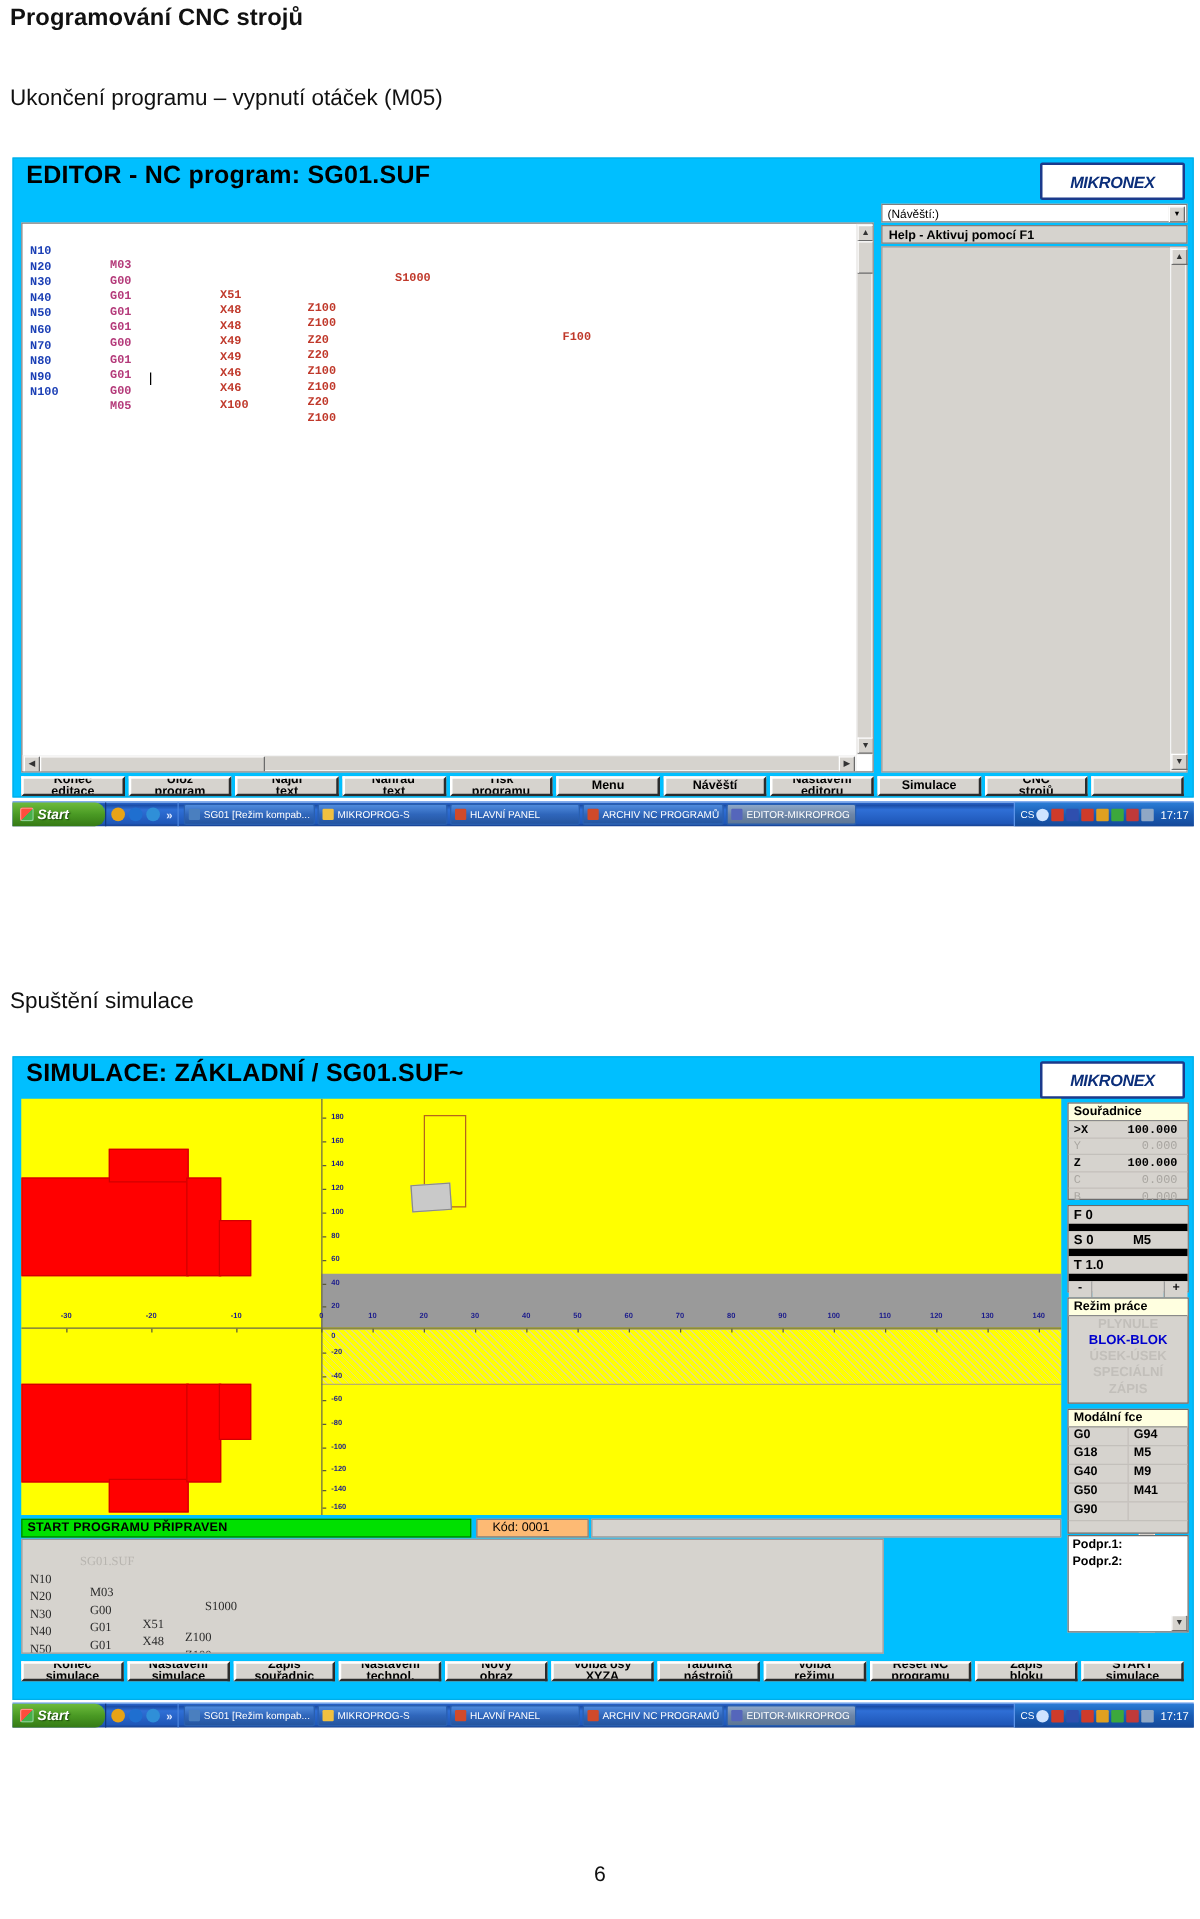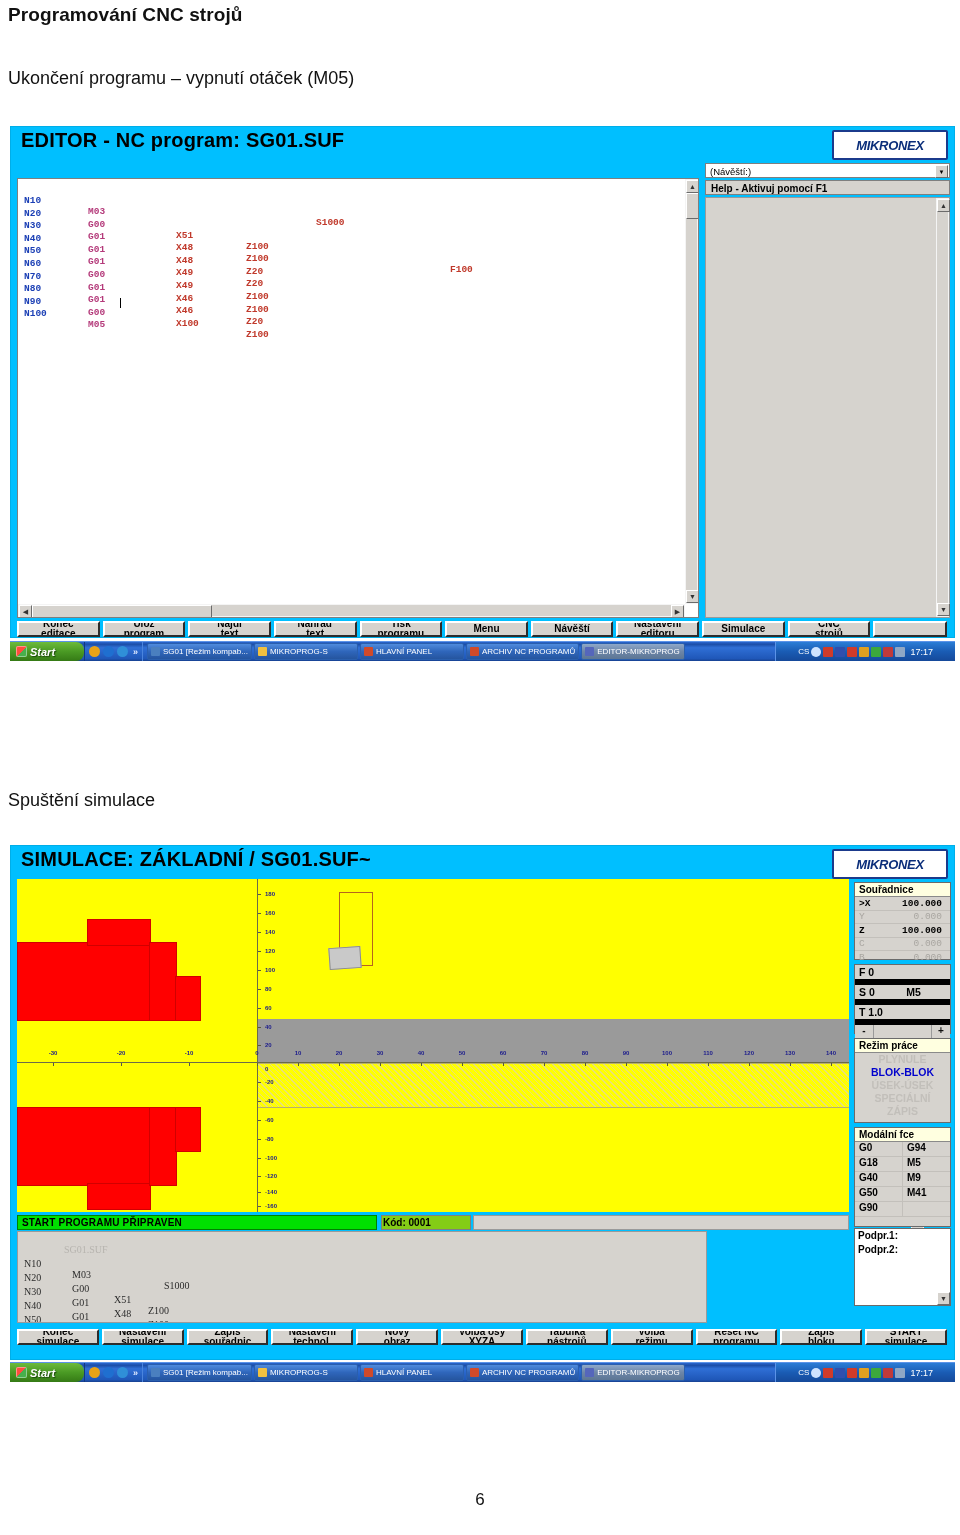--- a/index.html
+++ b/index.html
@@ -156,21 +156,21 @@
   .task{
     height:15px;min-width:96px;max-width:118px;
     background:linear-gradient(#4f8bdd,#2f66bb 50%,#25559f);
     border:1px solid #2a5fae;border-radius:2px;
     display:flex;align-items:center;gap:3px;padding:0 3px;
     color:#fff;font-size:8px;white-space:nowrap;overflow:hidden;
   }
   .task.active{background:linear-gradient(#8ea8c9,#6d86a8 50%,#5d7694);}
   .ticon{width:9px;height:9px;flex:0 0 9px;border-radius:1px;}
   .tray{
-    display:flex;align-items:center;gap:2px;height:19px;padding:0 22px;
+    display:flex;align-items:center;gap:2px;height:19px;padding:0 4px;
     background:linear-gradient(#2b7dd6,#1a5cb4 50%,#15499a);
     border-left:1px solid #5b93e8;color:#fff;font-size:8px;
   }
   .tr-ic{width:10px;height:10px;border-radius:1px;}
   .clock{font-size:9px;color:#fff;margin-left:3px;}
 
   
   .gfx{position:absolute;background:#ffff00;overflow:hidden;}
   .red{position:absolute;background:#ff0000;border:1px solid #d10000;}
   .grey{position:absolute;background:#9a9a9a;}
@@ -189,23 +189,23 @@
         transform:translateY(-50%);white-space:nowrap;}
   .toolpath{position:absolute;border:1px solid #b5651d;}
   .toolblk{position:absolute;background:#c9c9c9;border:1px solid #8a8a8a;}
 
   .statusgreen{
     position:absolute;background:#00e000;border:1px solid #008000;
     box-sizing:border-box;font-size:10px;font-weight:bold;color:#000;
     padding:1px 0 0 4px;white-space:nowrap;letter-spacing:.2px;
   }
   .kod{
-    position:absolute;background:#84cc16;border:1px solid #7f7f7f;
-    box-sizing:border-box;font-size:10px;font-weight:bold;color:#000;
-    padding:1px 0 0 1px;white-space:nowrap;
+    position:absolute;background:#fdba74;border:1px solid #7f7f7f;
+    box-sizing:border-box;font-size:10px;font-weight:normal;color:#000;
+    padding:1px 0 0 12px;white-space:nowrap;
   }
   .simcode{
     position:absolute;background:#d6d3ce;border:1px solid #9a9a9a;
     box-sizing:border-box;overflow:hidden;
   }
   .simline{
     position:relative;height:14px;white-space:pre;
     font-family:Liberation Serif, serif;font-size:10px;color:#2b2b2b;
   }
   .simline span{position:absolute;}

